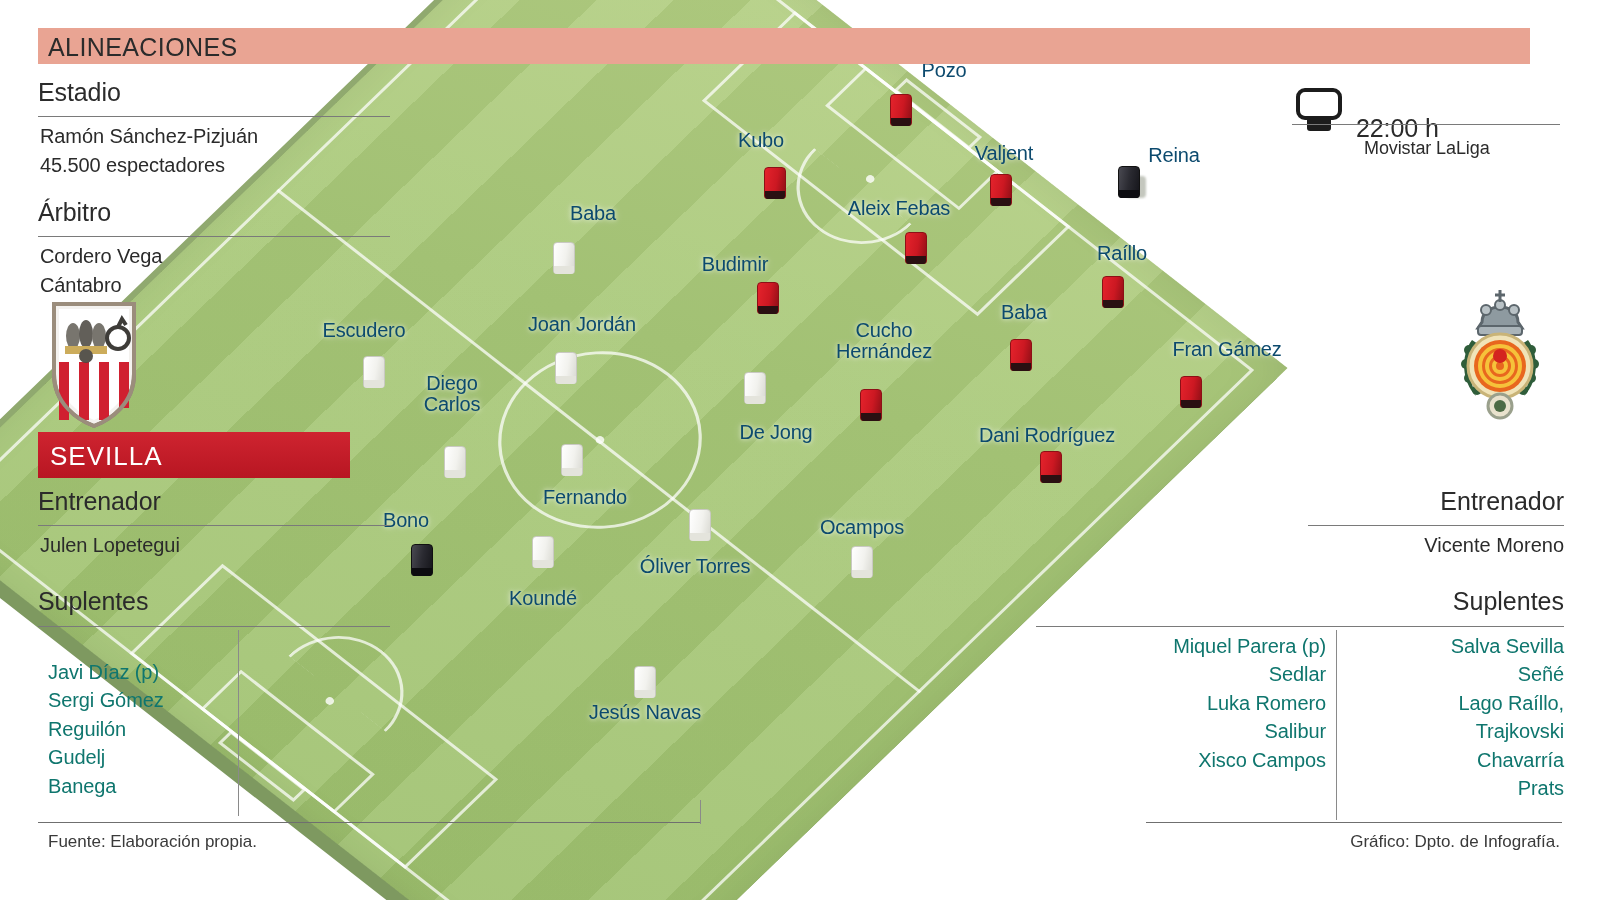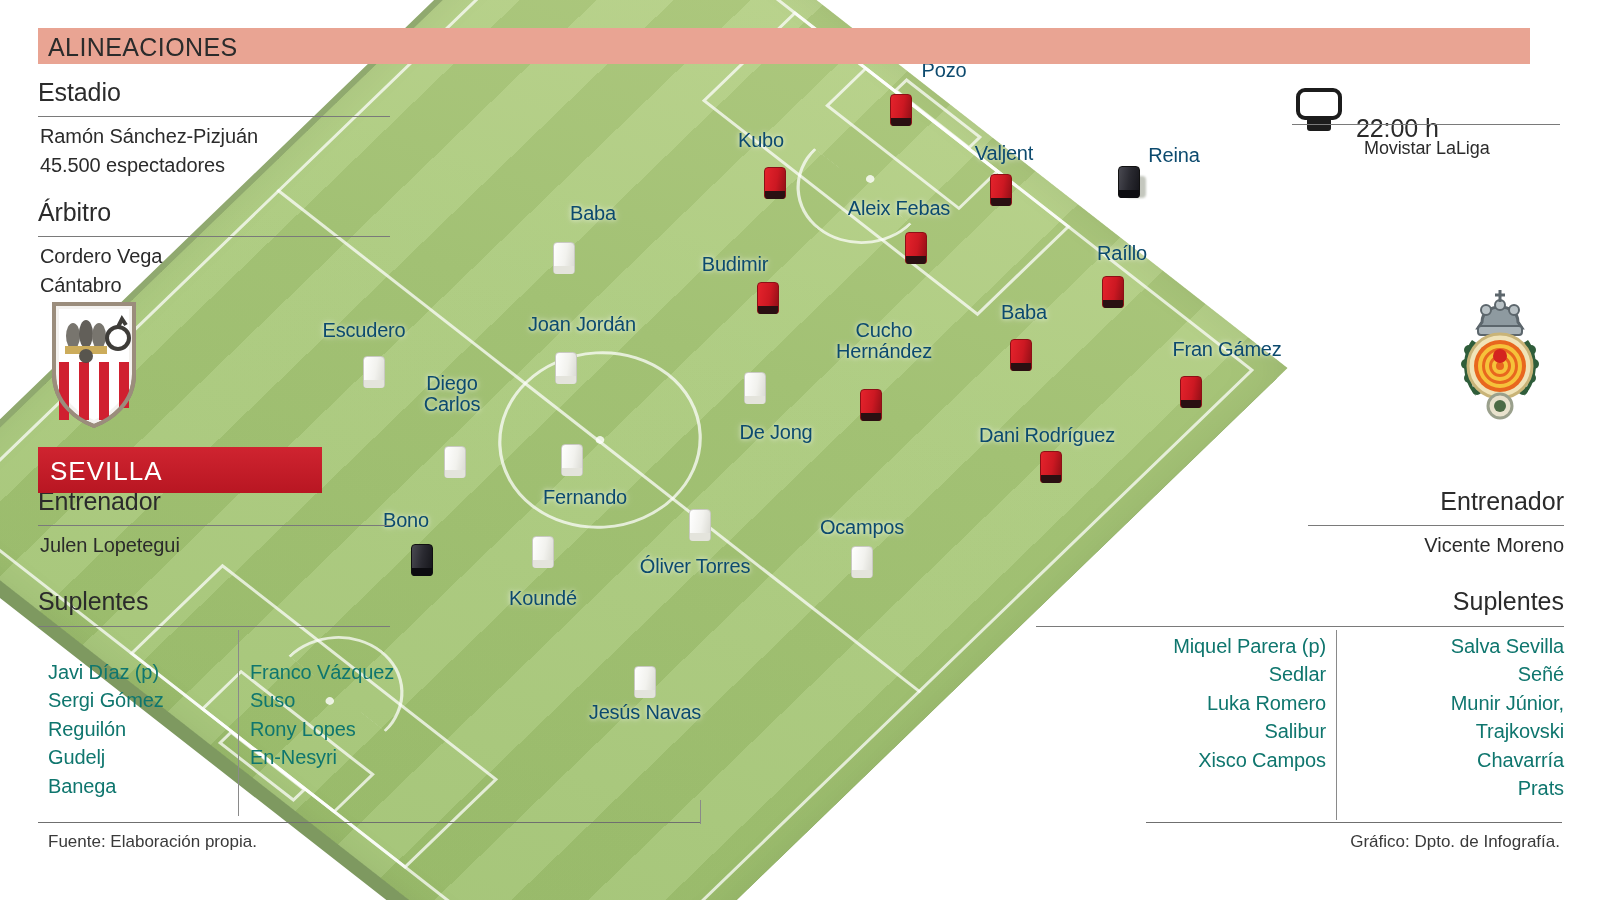--- a/index.html
+++ b/index.html
@@ -103,21 +103,21 @@
   .val{position:absolute;font-size:20px;color:#2b2b2b;line-height:1.28;letter-spacing:-.1px;}
 
   
   .team-bar{
     position:absolute;height:46px;background:linear-gradient(180deg,#cf2430 0%,#b81622 100%);
     z-index:8;
   }
   .team-bar span{
     display:block;font-size:26px;color:#fff;letter-spacing:1px;padding-top:9px;
   }
-  .barL{left:38px;top:447px;width:284px;}
+  .barL{left:38px;top:432px;width:312px;}
   .barL span{padding-left:12px;}
   .barR{right:36px;top:428px;width:330px;text-align:right;}
   .barR span{padding-right:12px;}
 
   
   .crest{position:absolute;z-index:9;}
   .sev-crest{left:48px;top:300px;width:92px;height:128px;}
   .mal-crest{right:52px;top:278px;width:96px;height:150px;}
 
   
@@ -364,26 +364,20 @@
     <div class="lbl" style="left:38px;top:587px;">Suplentes</div>
     <div class="rule" style="left:38px;top:626px;width:352px;"></div>
     <div class="subs" id="home-subs-1" style="left:48px;top:658px;">
         <div>Javi Díaz (p)</div>
         <div>Sergi Gómez</div>
         <div>Reguilón</div>
         <div>Gudelj</div>
         <div>Banega</div>
       </div>
     <div class="vdiv" style="left:238px;top:630px;height:186px;"></div>
-    <div class="subs" id="home-subs-2" style="left:250px;top:658px;">
-        <div>Franco Vázquez</div>
-        <div>Suso</div>
-        <div>Rony Lopes</div>
-        <div>En-Nesyri</div>
-      </div>
   </div>
 
   <div class="crest sev-crest">
     <svg viewBox="0 0 92 128" width="92" height="128">
       <path d="M6 4 H86 V74 C86 104 62 120 46 126 C30 120 6 104 6 74 Z" fill="#f4f2ef" stroke="#8e8070" stroke-width="4"></path>
       <path d="M11 9 H81 V73 C81 100 60 114 46 120 C32 114 11 100 11 73 Z" fill="#ffffff"></path>
       <g>
         <rect x="11" y="62" width="10" height="58" fill="#d02030"></rect>
         <rect x="31" y="62" width="10" height="58" fill="#d02030"></rect>
         <rect x="51" y="62" width="10" height="58" fill="#d02030"></rect>
@@ -453,21 +447,21 @@
   <div class="panelR">
     <div class="lblR" style="top:487px;">Entrenador</div>
     <div class="rule" style="right:36px;top:525px;width:256px;"></div>
     <div class="valR" style="top:533px;">Vicente Moreno</div>
 
     <div class="lblR" style="top:587px;">Suplentes</div>
     <div class="rule" style="right:36px;top:626px;width:256px;"></div>
     <div class="subs" id="away-subs-2" style="right:36px;top:632px;text-align:right;">
         <div>Salva Sevilla</div>
         <div>Señé</div>
-        <div>Munir Júnior,</div>
+        <div>Lago Raíllo,</div>
         <div>Trajkovski</div>
         <div>Chavarría</div>
         <div>Prats</div>
       </div>
   </div>
   <div class="rule" style="left:1036px;top:626px;width:290px;"></div>
   <div class="subs" id="away-subs-1" style="left:1036px;top:632px;width:290px;text-align:right;">
       <div>Miquel Parera (p)</div>
       <div>Sedlar</div>
       <div>Luka Romero</div>

